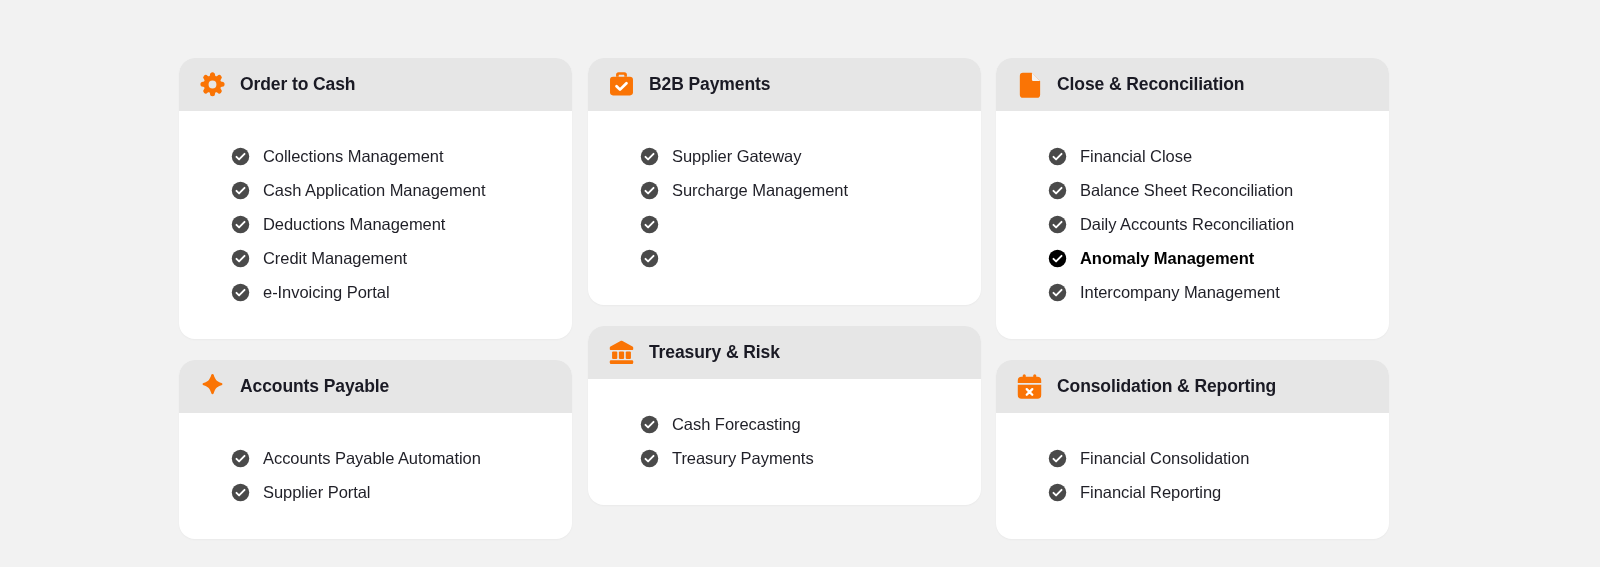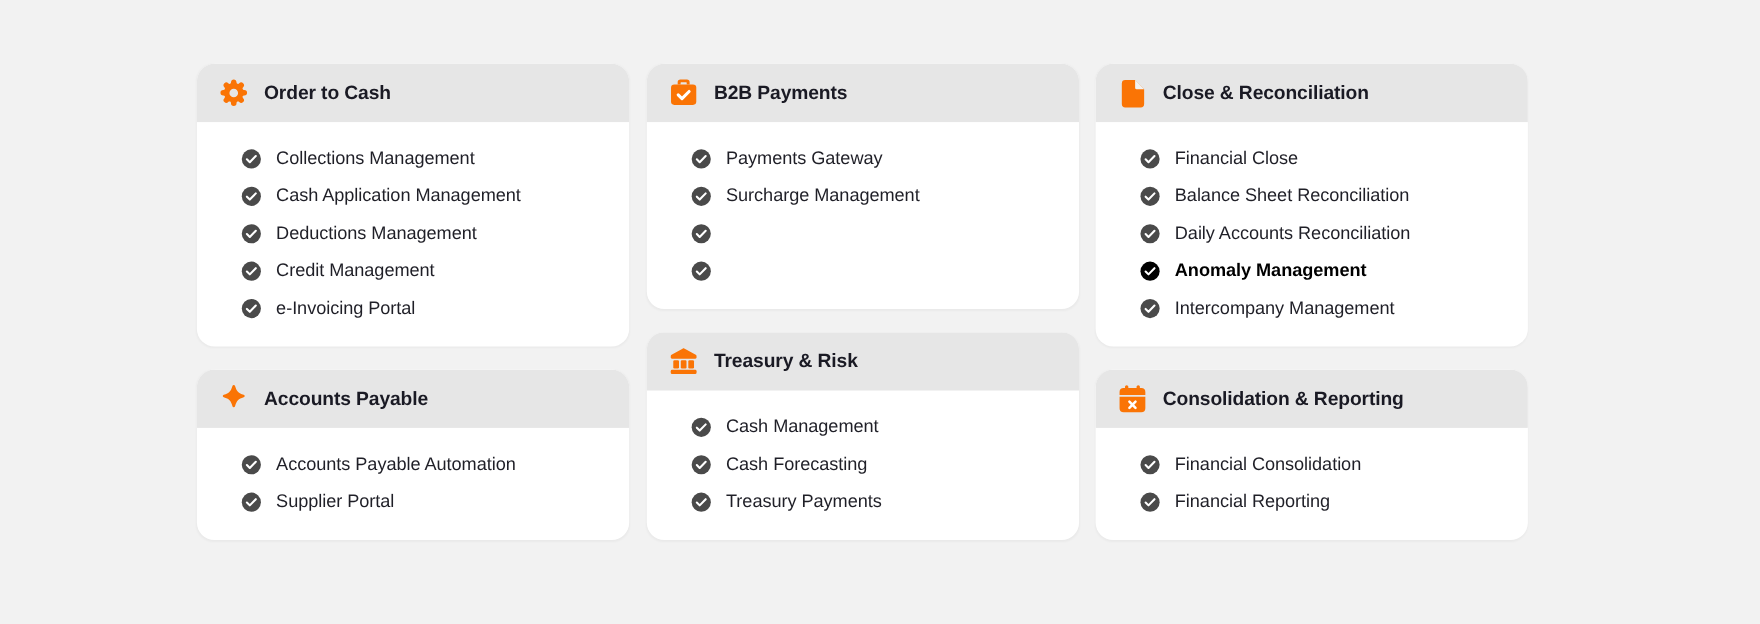--- a/index.html
+++ b/index.html
@@ -65,21 +65,21 @@
     letter-spacing: -0.1px;
     white-space: nowrap;
   }
 
   .card-body {
     padding: 16px 0 18px 0;
   }
 
   .feature-list {
     list-style: none;
-    margin: 0;
+    margin: 12px;
     padding: 0;
   }
 
   .feature-item {
     display: flex;
     align-items: center;
     padding: 7.5px 0 7.5px 40px;
   }
 
   .check-icon {
@@ -213,21 +213,21 @@
         </div>
         <div class="card-body">
           <ul class="feature-list">
             <li class="feature-item">
               <span style="display: flex;">
                 <svg class="check-icon" viewBox="0 0 24 24" aria-hidden="true">
                   <circle cx="12" cy="12" r="11" fill="#4a4a4a"></circle>
                   <path d="M6.9 12.4l3.3 3.3 6.9-7.1" fill="none" stroke="#ffffff" stroke-width="2.4" stroke-linecap="round" stroke-linejoin="round"></path>
                 </svg>
               </span>
-              <span class="feature-label">Payments Gateway</span>
+              <span class="feature-label">Supplier Gateway</span>
             </li>
             <li class="feature-item">
               <span style="display: flex;">
                 <svg class="check-icon" viewBox="0 0 24 24" aria-hidden="true">
                   <circle cx="12" cy="12" r="11" fill="#4a4a4a"></circle>
                   <path d="M6.9 12.4l3.3 3.3 6.9-7.1" fill="none" stroke="#ffffff" stroke-width="2.4" stroke-linecap="round" stroke-linejoin="round"></path>
                 </svg>
               </span>
               <span class="feature-label">Surcharge Management</span>
             </li>
@@ -265,29 +265,20 @@
         </div>
         <div class="card-body">
           <ul class="feature-list">
             <li class="feature-item">
               <span style="display: flex;">
                 <svg class="check-icon" viewBox="0 0 24 24" aria-hidden="true">
                   <circle cx="12" cy="12" r="11" fill="#4a4a4a"></circle>
                   <path d="M6.9 12.4l3.3 3.3 6.9-7.1" fill="none" stroke="#ffffff" stroke-width="2.4" stroke-linecap="round" stroke-linejoin="round"></path>
                 </svg>
               </span>
-              <span class="feature-label">Cash Management</span>
-            </li>
-            <li class="feature-item">
-              <span style="display: flex;">
-                <svg class="check-icon" viewBox="0 0 24 24" aria-hidden="true">
-                  <circle cx="12" cy="12" r="11" fill="#4a4a4a"></circle>
-                  <path d="M6.9 12.4l3.3 3.3 6.9-7.1" fill="none" stroke="#ffffff" stroke-width="2.4" stroke-linecap="round" stroke-linejoin="round"></path>
-                </svg>
-              </span>
               <span class="feature-label">Cash Forecasting</span>
             </li>
             <li class="feature-item">
               <span style="display: flex;">
                 <svg class="check-icon" viewBox="0 0 24 24" aria-hidden="true">
                   <circle cx="12" cy="12" r="11" fill="#4a4a4a"></circle>
                   <path d="M6.9 12.4l3.3 3.3 6.9-7.1" fill="none" stroke="#ffffff" stroke-width="2.4" stroke-linecap="round" stroke-linejoin="round"></path>
                 </svg>
               </span>
               <span class="feature-label">Treasury Payments</span>

